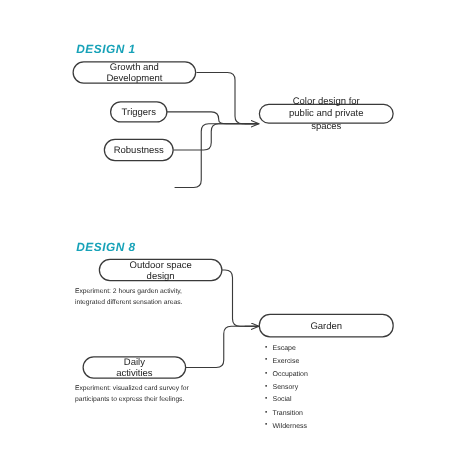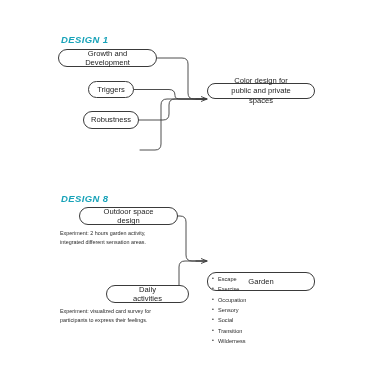--- a/index.html
+++ b/index.html
@@ -126,25 +126,25 @@
 
 
   <div class="node two-line" style="left:207px; top:83px; width:108px; height:16px;">Color design for public and private spaces</div>
 
   <div class="section-title" style="left:61px; top:193px;">DESIGN 8</div>
 
   <div class="node" style="left:58px; top:207px; width:99px; height:18px;margin-left:21px;">Outdoor space design</div>
 
   <div class="caption" style="left:60px; top:229px; width:92px;">Experiment: 2 hours garden activity, integrated different sensation areas.</div>
 
-  <div class="node" style="left:66px; top:285px; width:83px; height:18px;margin-left:40px;">Daily activities</div>
+  <div class="node" style="left:66px; top:285px; width:83px; height:18px;">Daily activities</div>
 
   <div class="caption" style="left:60px; top:307px; width:92px;">Experiment: visualized card survey for participants to express their feelings.</div>
 
-  <div class="node" style="left:207px; top:251px; width:108px; height:19px;margin-top:21px;">Garden</div>
+  <div class="node" style="left:207px; top:251px; width:108px; height:19px;">Garden</div>
 
   <ul class="bullet-list" style="left:212px; top:274px;">
       <li>Escape</li>
       <li>Exercise</li>
       <li>Occupation</li>
       <li>Sensory</li>
       <li>Social</li>
       <li>Transition</li>
       <li>Wilderness</li>
     </ul>

